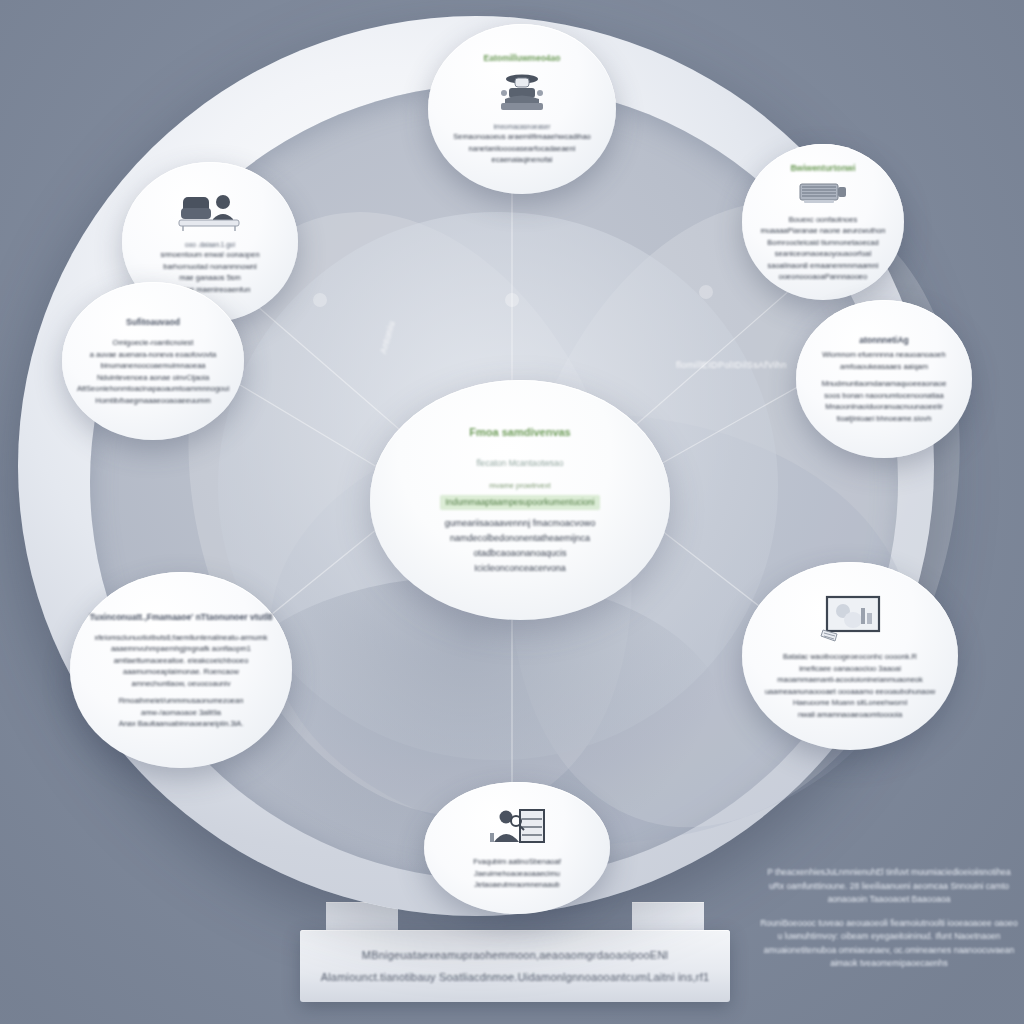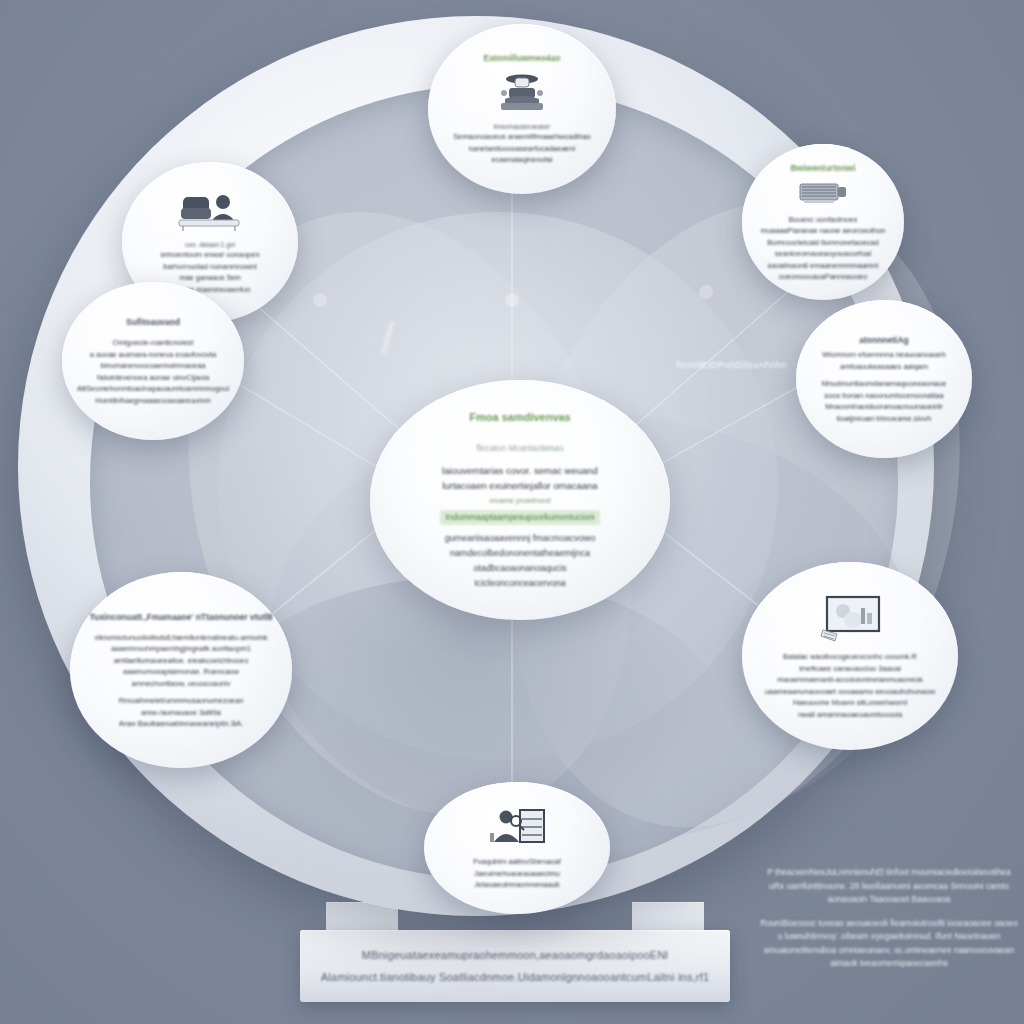--- a/index.html
+++ b/index.html
@@ -178,24 +178,20 @@
     <circle cx="320" cy="300" r="7" fill="rgba(255,255,255,.28)"></circle>
     <circle cx="706" cy="292" r="7" fill="rgba(255,255,255,.28)"></circle>
   </svg>
 
   <div class="ring-label rl-right">flomillEIDPolIDilSsAfVihn</div>
   <div class="ring-label rl-left">Antoniu</div>
 
   <div class="hub">
     <div class="hub-title">Fmoa samdivenvas</div>
     <div class="hub-sub">flecaton Mcantaotwsao</div>
-    <div class="hub-body">
-      <div>laiouvemtarias covor. semac weuand</div>
-      <div>lurtacoaen exuinertiejallor omacaana</div>
-    </div>
     <div class="hub-note">mvame prowtrvext</div>
     <div class="hub-highlight">Indummaaptaampesupoorkumentucioni</div>
     <div class="hub-body2">
       <div>gumeariisaoaavennnj fmacmoacvowo</div>
       <div>namdecolbedononentatheaemijnca</div>
       <div>otadbcaoaonanoaqucis</div>
       <div>Icicleonconceacervona</div>
     </div>
   </div>
 

